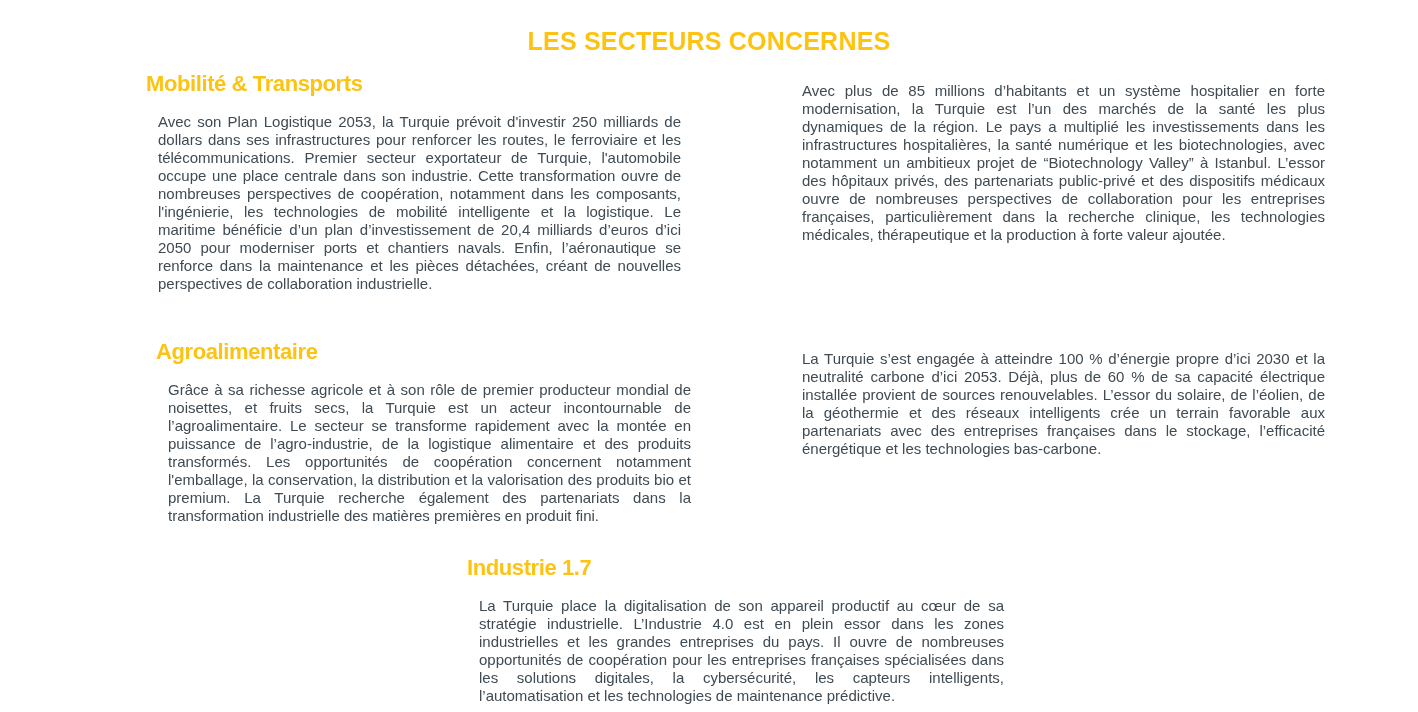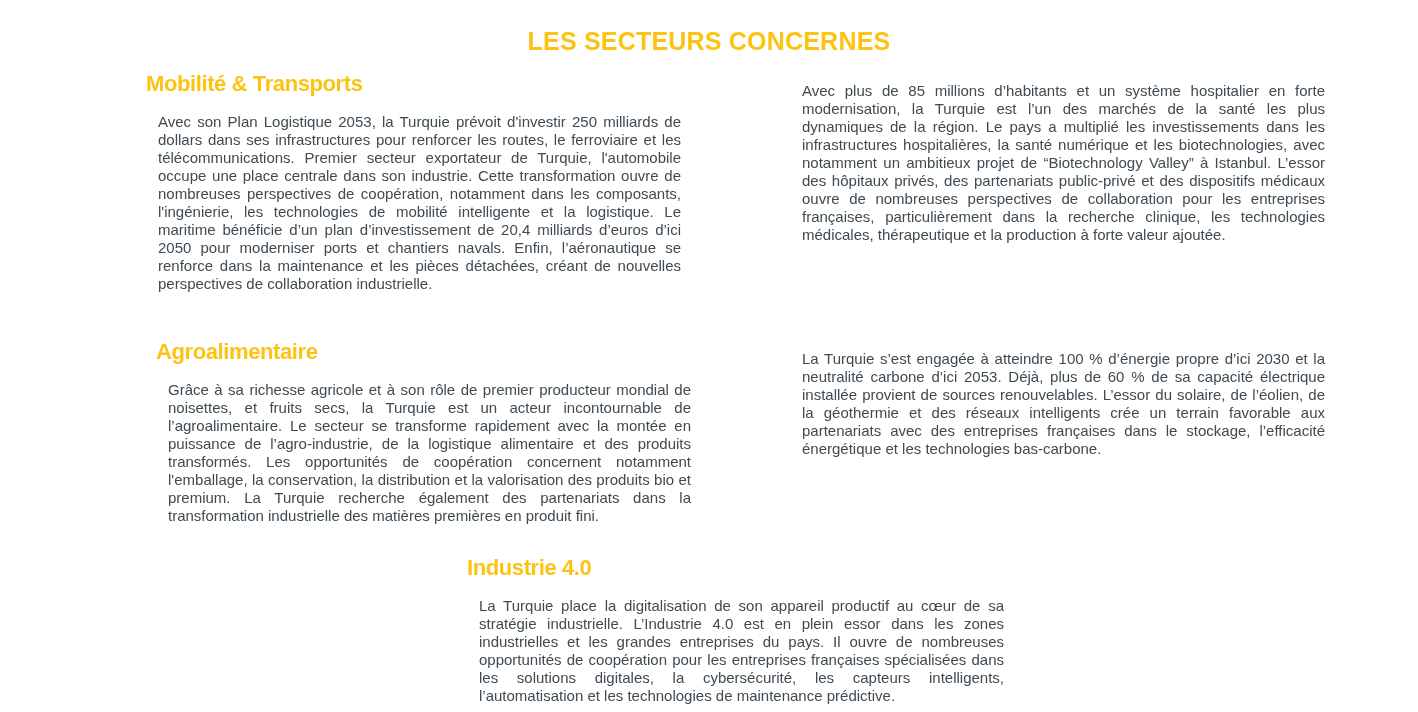--- a/index.html
+++ b/index.html
@@ -67,15 +67,15 @@
 <section class="section sec-agro">
   <h2>Agroalimentaire</h2>
   <p>Grâce à sa richesse agricole et à son rôle de premier producteur mondial de noisettes, et fruits secs, la Turquie est un acteur incontournable de l’agroalimentaire. Le secteur se transforme rapidement avec la montée en puissance de l’agro-industrie, de la logistique alimentaire et des produits transformés. Les opportunités de coopération concernent notamment l'emballage, la conservation, la distribution et la valorisation des produits bio et premium. La Turquie recherche également des partenariats dans la transformation industrielle des matières premières en produit fini.</p>
 </section>
 
 <section class="section sec-transition">
   <p>La Turquie s’est engagée à atteindre 100 % d’énergie propre d’ici 2030 et la neutralité carbone d’ici 2053. Déjà, plus de 60 % de sa capacité électrique installée provient de sources renouvelables. L’essor du solaire, de l’éolien, de la géothermie et des réseaux intelligents crée un terrain favorable aux partenariats avec des entreprises françaises dans le stockage, l’efficacité énergétique et les technologies bas-carbone.</p>
 </section>
 
 <section class="section sec-industrie">
-  <h2>Industrie 4.0</h2>
+  <h2>Industrie 1.7</h2>
   <p>La Turquie place la digitalisation de son appareil productif au cœur de sa stratégie industrielle. L’Industrie 4.0 est en plein essor dans les zones industrielles et les grandes entreprises du pays. Il ouvre de nombreuses opportunités de coopération pour les entreprises françaises spécialisées dans les solutions digitales, la cybersécurité, les capteurs intelligents, l’automatisation et les technologies de maintenance prédictive.</p>
 </section>
 
 </body></html>

